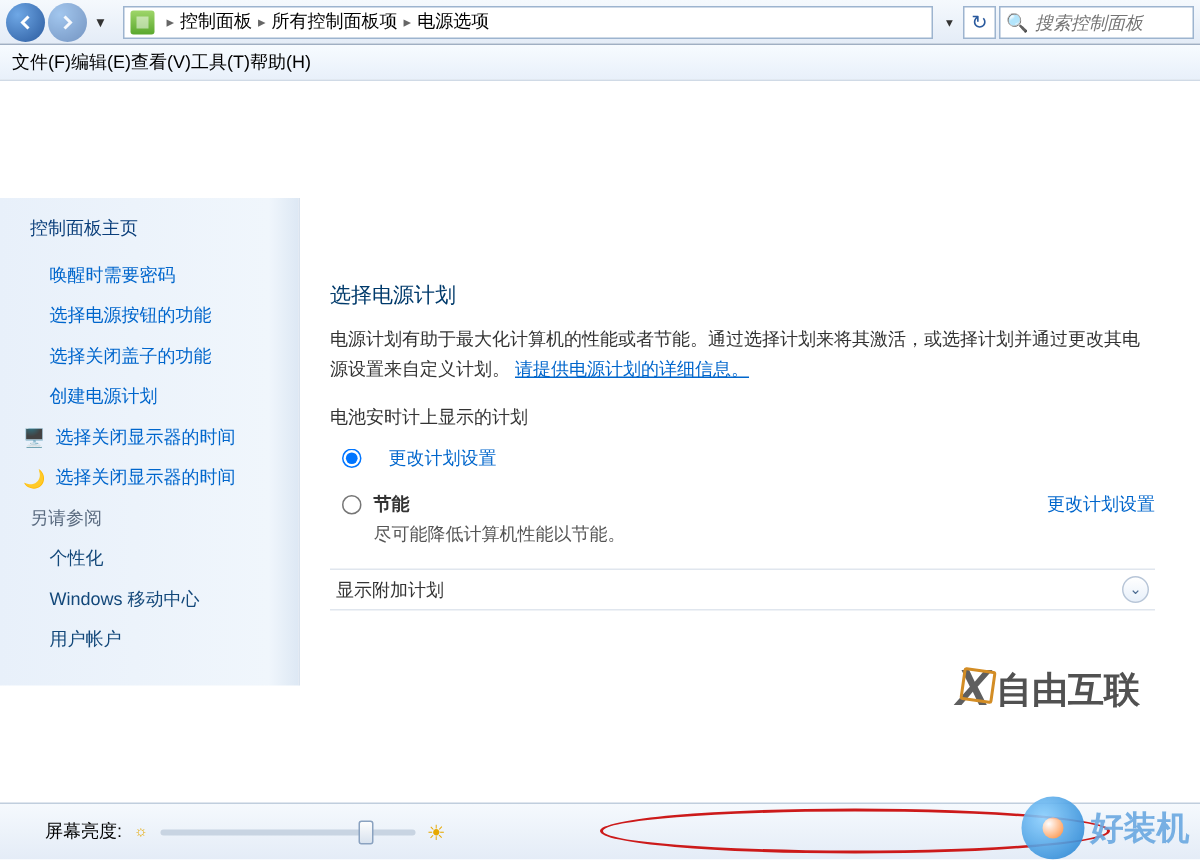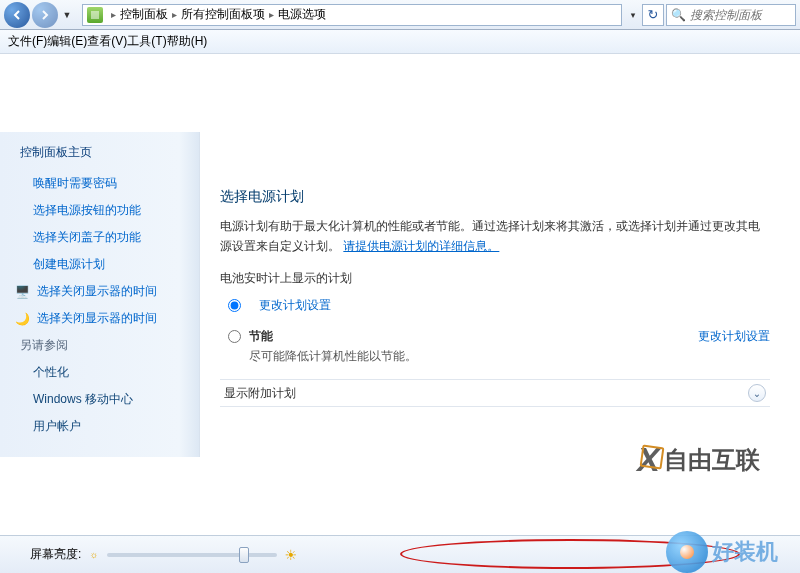--- a/index.html
+++ b/index.html
@@ -60,21 +60,21 @@
 .bb-slider .thumb { position: absolute; top: -6px; left: 78%; width: 10px; height: 16px; background: linear-gradient(#fdfdfd,#d8e2ee); border:1px solid #8aa2c0; border-radius:2px; cursor:pointer; }
 .bb-icon-sun2 { color: #e6a800; font-size:14px; }
 
 .annot-ellipse { position:absolute; left: 400px; bottom: 4px; width: 340px; height: 30px; border: 2px solid #cc1a1a; border-radius: 50%; pointer-events:none; }
 
 
 .wm1 { position:absolute; right: 40px; top: 440px; display:flex; align-items:center; gap:4px; opacity:0.85; pointer-events:none; }
 .wm1 .x { font-size:34px; font-weight:bold; font-style:italic; color:#444; position:relative; }
 .wm1 .x::after { content:''; position:absolute; left:4px; top:6px; width:18px; height:18px; border:2px solid #cc7a00; border-radius:2px; transform:rotate(8deg); }
 .wm1 .txt { font-size:24px; font-weight:bold; color:#333; }
-.wm2 { position:absolute; right: 22px; bottom: 0px; display:flex; align-items:center; gap:4px; opacity:0.9; pointer-events:none; }
+.wm2 { position:absolute; right: 7px; bottom: 0px; display:flex; align-items:center; gap:4px; opacity:0.9; pointer-events:none; }
 .wm2 .eye { width:42px; height:42px; border-radius:50%; background:radial-gradient(circle at 35% 35%, #8cd0ff, #1a7acc); display:flex;align-items:center;justify-content:center; }
 .wm2 .eye .inner { width:14px;height:14px;border-radius:50%;background:radial-gradient(circle at 30% 30%, #fff, #ff7a1a); }
 .wm2 .txt { font-size:22px; color:#6aa8e0; font-weight:bold; }
 </style>
 </head>
 <body>
 
 <div class="navbar">
   <div class="nav-buttons">
     <div class="nav-btn">

